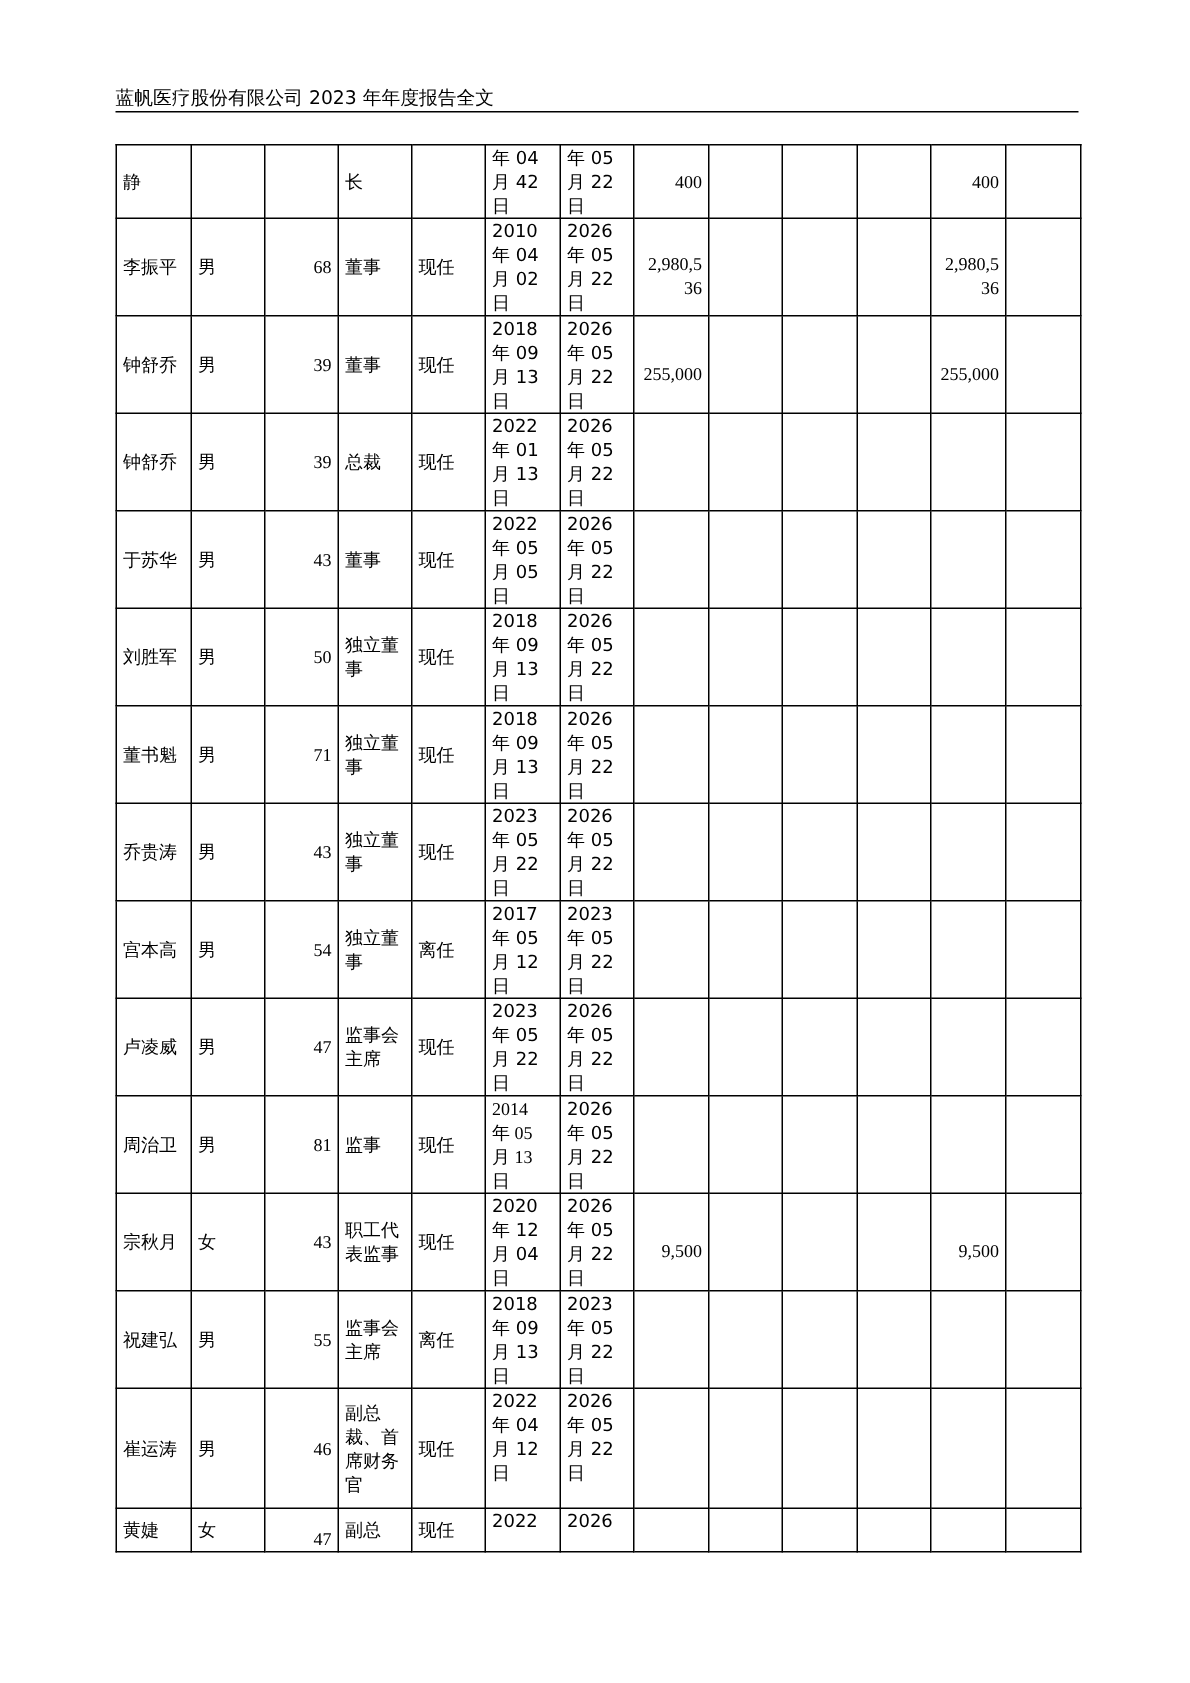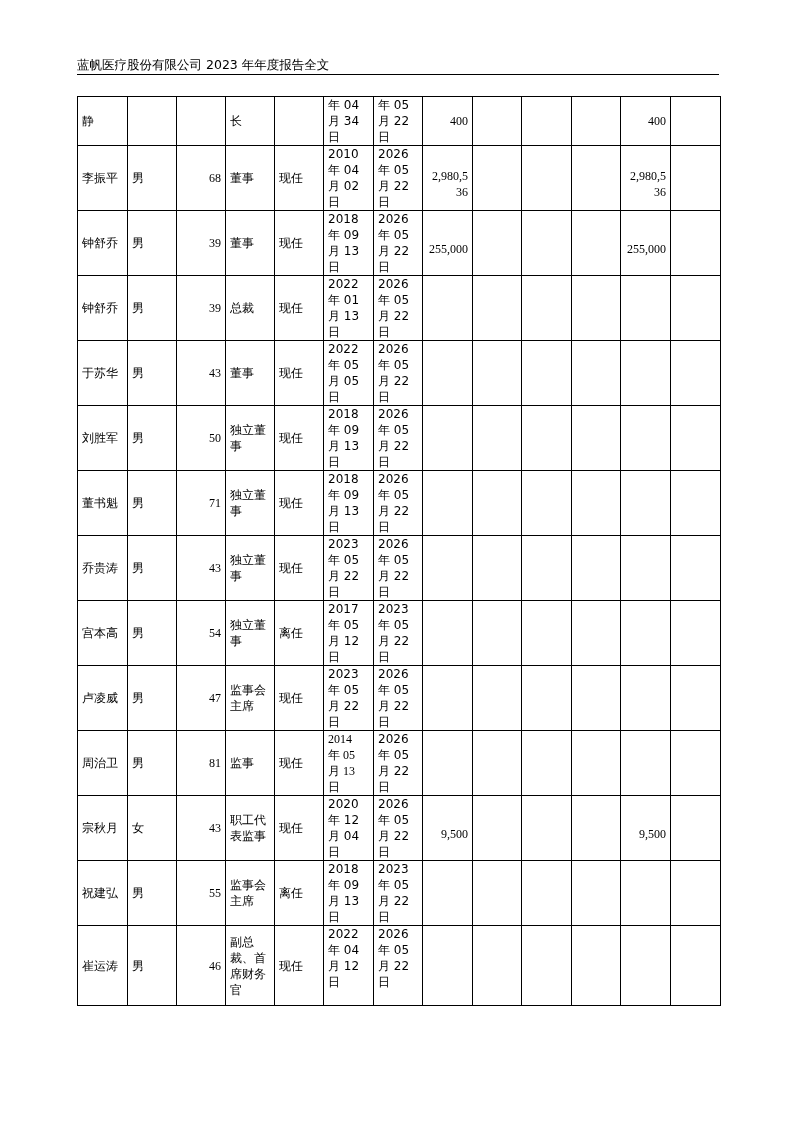--- a/index.html
+++ b/index.html
@@ -41,21 +41,21 @@
   </colgroup>
   <tbody id="tbody">
       <tr style="height: 49px;">
         <td class="top">静</td>
         <td class="top"></td>
         <td class="r num top" style="padding-top: 0px;"></td>
         <td class="top">长</td>
         <td class="top"></td>
         <td class="date top" style="vertical-align: top;">
           <div>年 04</div>
-          <div>月 34</div>
+          <div>月 42</div>
           <div>日</div>
         </td>
         <td class="date top" style="vertical-align: top;">
           <div>年 05</div>
           <div>月 22</div>
           <div>日</div>
         </td>
         <td class="r top num" style="padding-top: 0px;">400</td>
         <td class="top"></td>
         <td class="top"></td>
@@ -381,14 +381,33 @@
           <div>月 22</div>
           <div>日</div>
         </td>
         <td class="r top num" style="padding-top: 12px;"></td>
         <td></td>
         <td></td>
         <td></td>
         <td class="r top num" style="padding-top: 12px;"></td>
         <td></td>
       </tr>
+      <tr style="height: 15px;">
+        <td class="top">黄婕</td>
+        <td class="top">女</td>
+        <td class="r num top" style="padding-top: 12px;">47</td>
+        <td class="top">副总</td>
+        <td class="top">现任</td>
+        <td class="date top" style="vertical-align: top;">
+          <div>2022</div>
+        </td>
+        <td class="date top" style="vertical-align: top;">
+          <div>2026</div>
+        </td>
+        <td class="r top num" style="padding-top: 12px;"></td>
+        <td class="top"></td>
+        <td class="top"></td>
+        <td class="top"></td>
+        <td class="r top num" style="padding-top: 12px;"></td>
+        <td class="top"></td>
+      </tr>
     </tbody>
 </table>
 
 </body></html>

